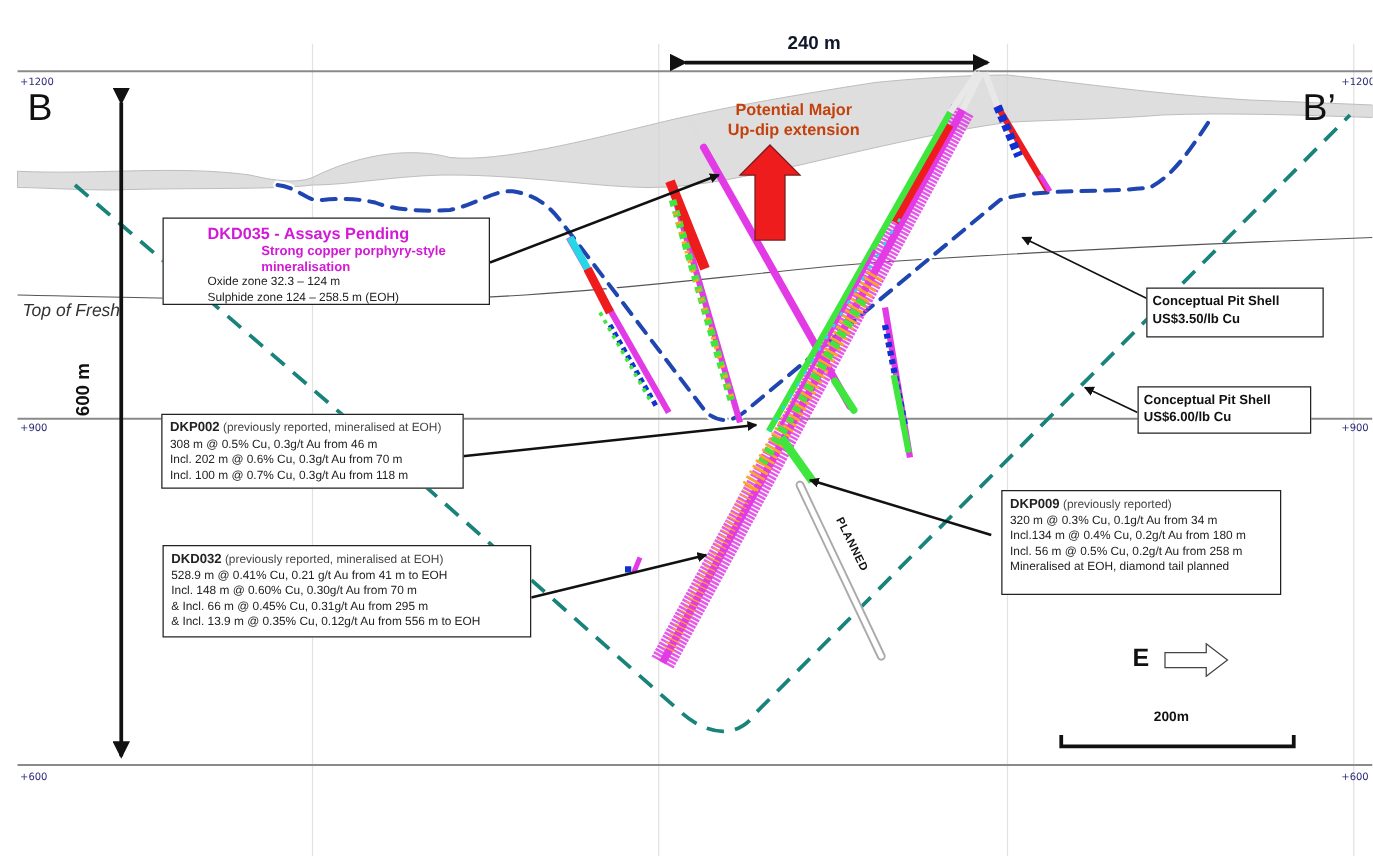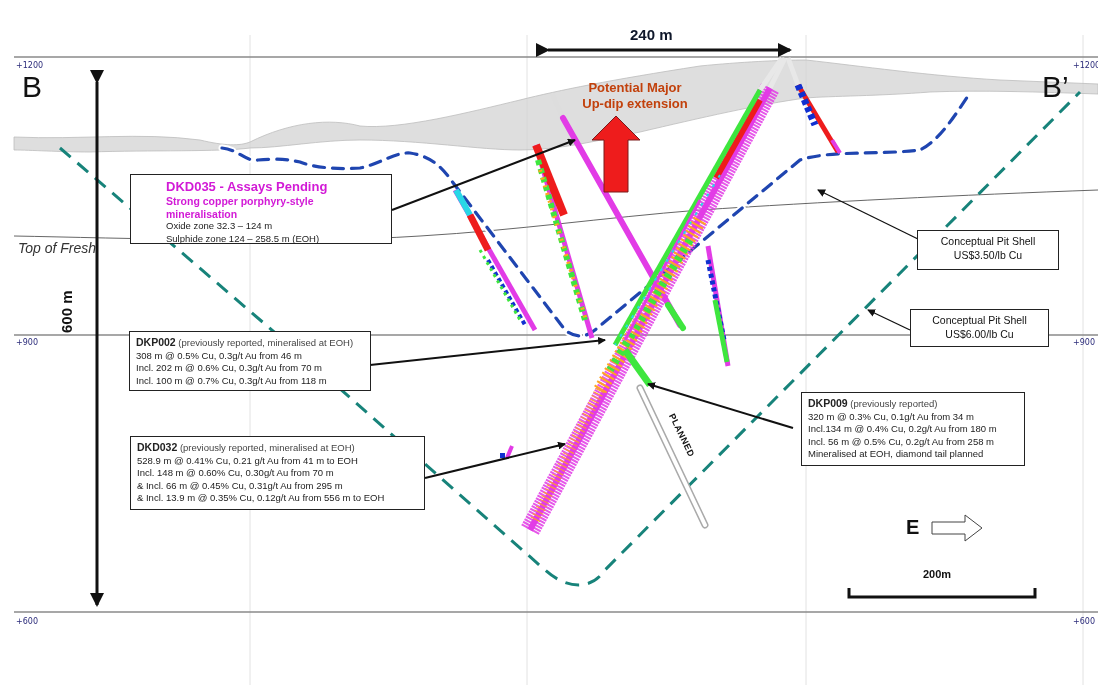--- a/index.html
+++ b/index.html
@@ -6,22 +6,22 @@
   body { width: 1098px; height: 685px; overflow: hidden; position: relative; font-family: "Liberation Sans", sans-serif; }
   #stage { position: absolute; left: 0; top: 0; width: 1098px; height: 685px; }
   svg { position: absolute; left: 0; top: 0; }
   .elev { position: absolute; font-size: 8px; color: #2b2b7a; font-family: "DejaVu Sans", sans-serif; }
   .section-letter { position: absolute; font-size: 30px; color: #111; font-family: "Liberation Sans", sans-serif; }
   .dim-label { position: absolute; font-weight: bold; font-size: 15px; color: #0f172a; }
   .callout { position: absolute; background: #fff; border: 1px solid #222; box-sizing: border-box; padding: 4px 6px; font-size: 9.5px; line-height: 12.5px; color: #222; }
   .callout .title { font-weight: bold; font-size: 10.5px; }
   .callout .sub { color: #444; font-weight: normal; font-size: 9.5px; }
   .dkd035 .title { color: #d21ad6; font-size: 13px; line-height: 16px; }
-  .dkd035 .subtitle { color: #d21ad6; font-weight: bold; font-size: 10.5px; }
-  .pit-box { position: absolute; background: #fff; border: 1px solid #222; box-sizing: border-box; text-align: center; font-weight: normal; font-size: 10.5px; line-height: 14px; color: #111; padding: 3px 4px; }
+  .dkd035 .subtitle { color: #d21ad6; font-weight: bold; font-size: 10.5px; margin-left: 43px; }
+  .pit-box { position: absolute; background: #fff; border: 1px solid #222; box-sizing: border-box; font-weight: bold; font-size: 10.5px; line-height: 14px; color: #111; padding: 3px 4px; }
   .red-label { position: absolute; color: #c2410c; font-weight: bold; font-size: 13px; line-height: 16px; text-align: center; }
   .italic-label { position: absolute; font-style: italic; font-size: 14px; color: #333; }
   .vert-label { position: absolute; font-weight: bold; font-size: 15px; color: #111; transform: rotate(-90deg); transform-origin: left top; white-space: nowrap; }
   .planned { position: absolute; font-weight: bold; font-size: 9px; color: #111; transform: rotate(64deg); transform-origin: left top; white-space: nowrap; letter-spacing: 0.5px; }
   .east-label { position: absolute; font-weight: bold; font-size: 20px; color: #111; }
   .scale-label { position: absolute; font-weight: bold; font-size: 11px; color: #111; }
 </style>
 </head>
 <body>
 
@@ -174,21 +174,21 @@
   </div>
 
   <div class="callout" style="left:130px; top:436px; width:295px; height:74px;">
     <div><span class="title">DKD032</span><span class="sub"> (previously reported, mineralised at EOH)</span></div>
     <div>528.9 m @ 0.41% Cu, 0.21 g/t Au from 41 m to EOH</div>
     <div>Incl. 148 m @ 0.60% Cu, 0.30g/t Au from 70 m</div>
     <div>&amp; Incl. 66 m @ 0.45% Cu, 0.31g/t Au from 295 m</div>
     <div>&amp; Incl. 13.9 m @ 0.35% Cu, 0.12g/t Au from 556 m to EOH</div>
   </div>
 
-  <div class="callout" style="left:801px; top:392px; width:224px; height:74px;">
+  <div class="callout" style="left:801px; top:392px; width:224px; height:84px;">
     <div><span class="title">DKP009</span><span class="sub"> (previously reported)</span></div>
     <div>320 m @ 0.3% Cu, 0.1g/t Au from 34 m</div>
     <div>Incl.134 m @ 0.4% Cu, 0.2g/t Au from 180 m</div>
     <div>Incl. 56 m @ 0.5% Cu, 0.2g/t Au from 258 m</div>
     <div>Mineralised at EOH, diamond tail planned</div>
   </div>
 
   <div class="pit-box" style="left:917px; top:230px; width:142px; height:40px;">
     <div>Conceptual Pit Shell</div>
     <div>US$3.50/lb Cu</div>

